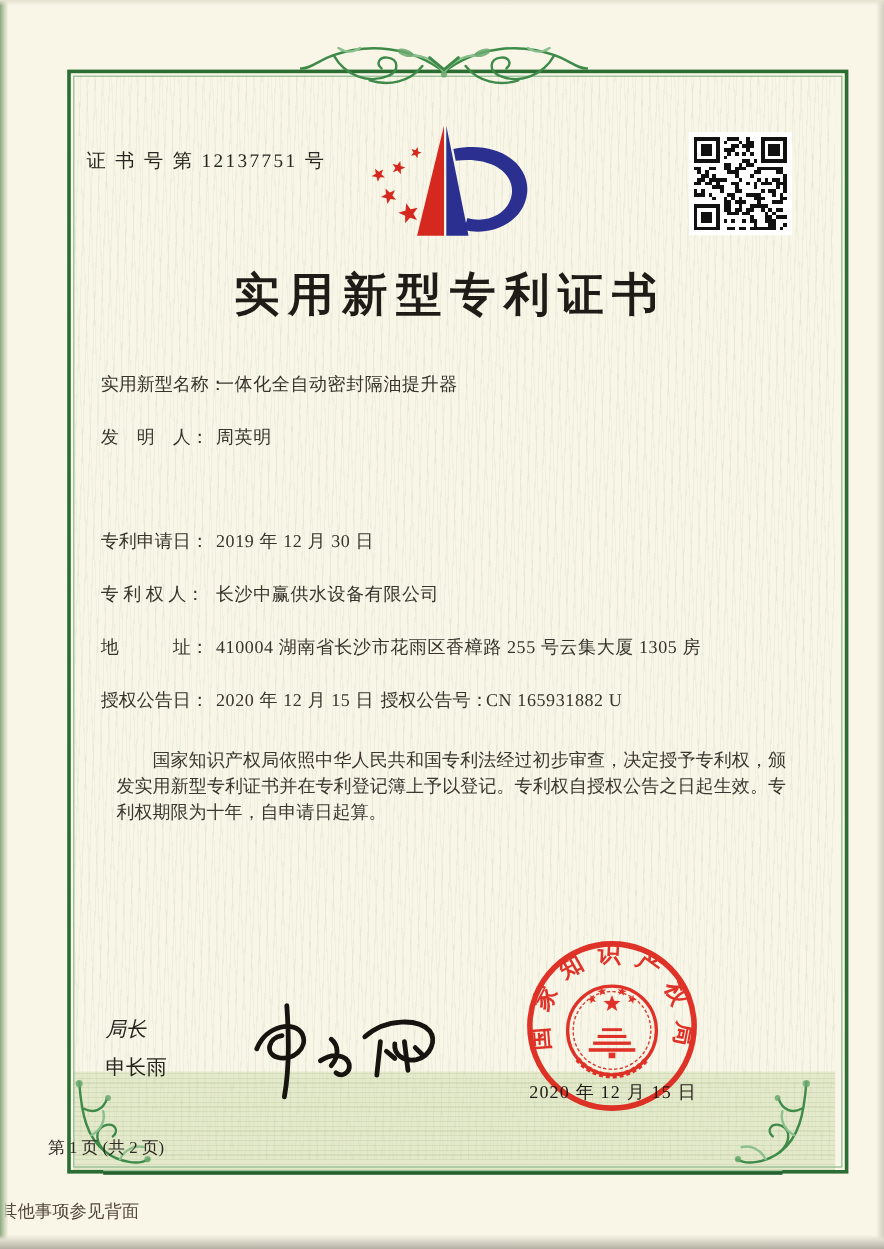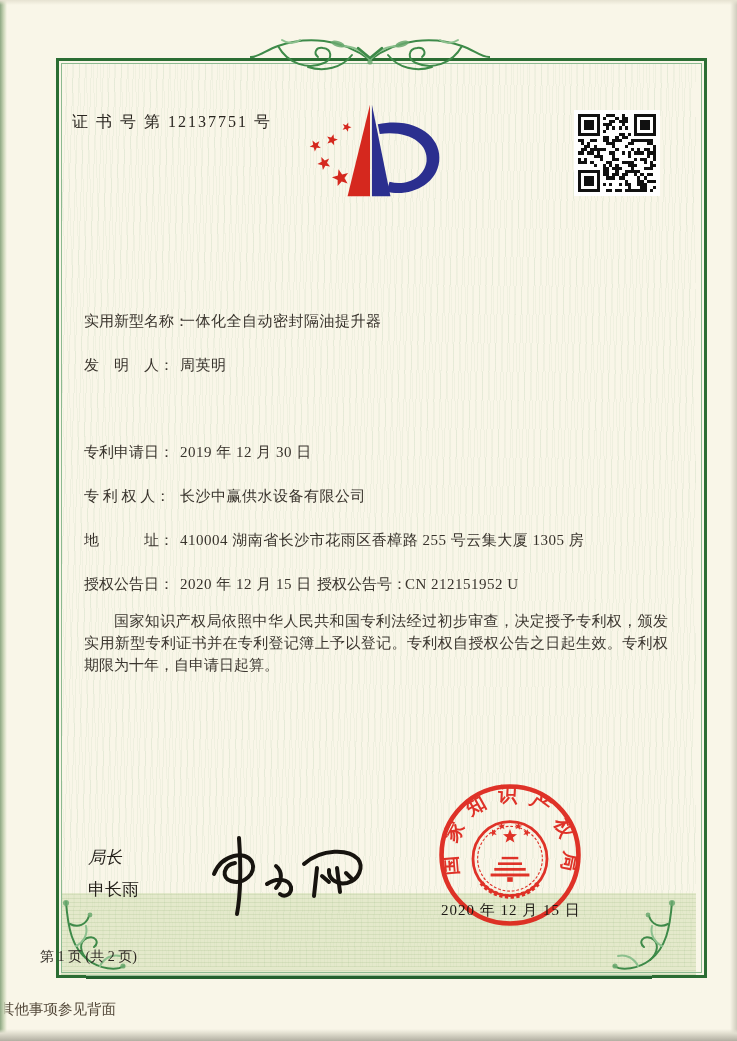--- a/index.html
+++ b/index.html
@@ -26,35 +26,35 @@
      background:
        repeating-linear-gradient(0deg, rgba(120,160,90,.14) 0 1px, transparent 1px 4px),
        rgba(198,214,160,.40);}
   .bottom-rule{position:absolute;left:86px;top:975px;width:566px;height:3px;
      background:#24612e;border-top:1px solid #9cc39c;}
   .orn-top{position:absolute;left:250px;top:28px;width:240px;height:58px;}
   .flourish{position:absolute;width:66px;height:78px;}
   .fl-bl{left:60px;top:898px;}
   .fl-br{left:612px;top:898px;transform:scaleX(-1);}
   
-  .cert-no{position:absolute;left:72px;top:112px;font-size:16px;letter-spacing:2px;color:#2a2620;}
+  .cert-no{position:absolute;left:72px;top:124px;font-size:16px;letter-spacing:2px;color:#2a2620;}
   .logo{position:absolute;left:292px;top:100px;width:156px;height:104px;}
   .qr{position:absolute;left:578px;top:114px;width:78px;height:78px;background:#fff;
       box-shadow:0 0 0 4px #fff;}
   .title{position:absolute;left:60px;top:220px;width:630px;text-align:center;
       font-size:38px;font-weight:600;letter-spacing:7px;color:#1f1c18;}
   .frow{position:absolute;left:84px;width:600px;font-size:15px;line-height:20px;
       color:#38332c;white-space:nowrap;}
   .flabel{display:inline-block;width:96px;}
   .fvalue{letter-spacing:.5px;}
   .fvalue-fixed{display:inline-block;width:137px;letter-spacing:.5px;}
   .flabel2{display:inline-block;width:88px;}
   .paras{position:absolute;left:84px;top:610px;width:584px;font-size:15px;line-height:22px;
       text-align:justify;color:#3b362f;}
-  .paras p{margin:0;text-indent:2em;}
+  .paras p{margin:13px;text-indent:2em;}
   .signer-title{position:absolute;left:88px;top:846px;font-size:17px;color:#26221c;font-style:italic;}
   .signer-name{position:absolute;left:88px;top:878px;font-size:17px;color:#26221c;}
   .sig{position:absolute;left:200px;top:828px;width:170px;height:90px;}
   .seal{position:absolute;left:436px;top:781px;width:148px;height:148px;opacity:.92;}
   .seal-date{position:absolute;left:441px;top:901px;font-size:15px;letter-spacing:1px;
       color:#1d1a15;z-index:5;}
   .page-info{position:absolute;left:40px;top:948px;width:651px;text-align:left;
       font-size:14px;color:#2e2a24;}
   .back-note{position:absolute;left:0;top:1000px;width:726px;
       font-size:14.5px;color:#54493a;}
@@ -333,38 +333,39 @@
       <rect x="1" y="1" width="5" height="5" fill="#fff"></rect>
       <rect x="2" y="2" width="3" height="3" fill="#111"></rect>
       <rect x="18" y="0" width="7" height="7" fill="#111"></rect>
       <rect x="19" y="1" width="5" height="5" fill="#fff"></rect>
       <rect x="20" y="2" width="3" height="3" fill="#111"></rect>
       <rect x="0" y="18" width="7" height="7" fill="#111"></rect>
       <rect x="1" y="19" width="5" height="5" fill="#fff"></rect>
       <rect x="2" y="20" width="3" height="3" fill="#111"></rect>
     </svg>
 
+  <div class="title">实用新型专利证书</div>
 
   <div class="frow" style="top:311px">
     <span class="flabel">实用新型名称：</span><span class="fvalue">一体化全自动密封隔油提升器</span>
   </div>
   <div class="frow" style="top:355px">
     <span class="flabel">发　明　人：</span><span class="fvalue">周英明</span>
   </div>
   <div class="frow" style="top:442px">
     <span class="flabel">专利申请日：</span><span class="fvalue">2019 年 12 月 30 日</span>
   </div>
   <div class="frow" style="top:486px">
     <span class="flabel">专 利 权 人：</span><span class="fvalue">长沙中赢供水设备有限公司</span>
   </div>
   <div class="frow" style="top:530px">
     <span class="flabel">地　　　址：</span><span class="fvalue">410004 湖南省长沙市花雨区香樟路 255 号云集大厦 1305 房</span>
   </div>
   <div class="frow" style="top:574px">
-    <span class="flabel">授权公告日：</span><span class="fvalue-fixed">2020 年 12 月 15 日</span><span class="flabel2">授权公告号：</span><span class="fvalue">CN 212151952 U</span>
+    <span class="flabel">授权公告日：</span><span class="fvalue-fixed">2020 年 12 月 15 日</span><span class="flabel2">授权公告号：</span><span class="fvalue">CN 165931882 U</span>
   </div>
 
   <div class="paras">
     <p>国家知识产权局依照中华人民共和国专利法经过初步审查，决定授予专利权，颁发实用新型专利证书并在专利登记簿上予以登记。专利权自授权公告之日起生效。专利权期限为十年，自申请日起算。</p>
   </div>
 
   <div class="signer-title">局长</div>
   <div class="signer-name">申长雨</div>
 
   <svg class="sig" viewBox="0 0 170 90">

